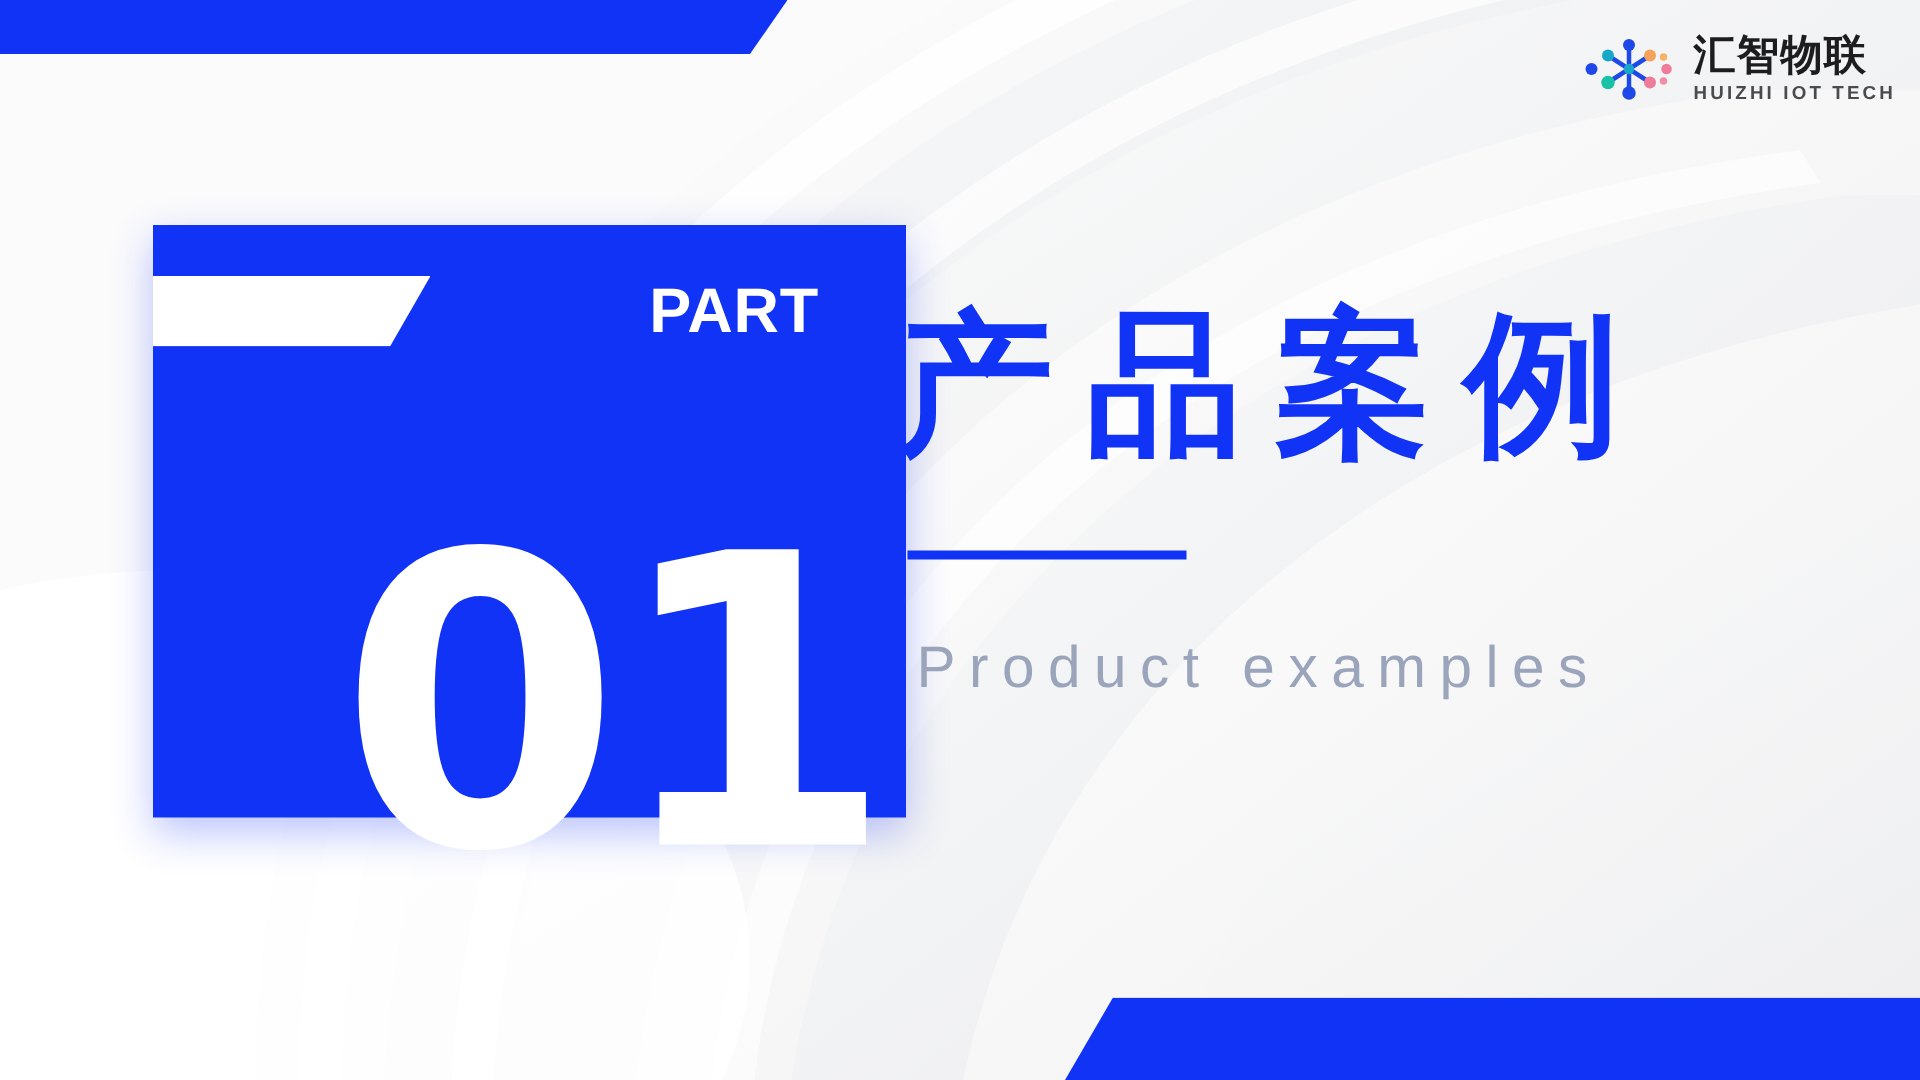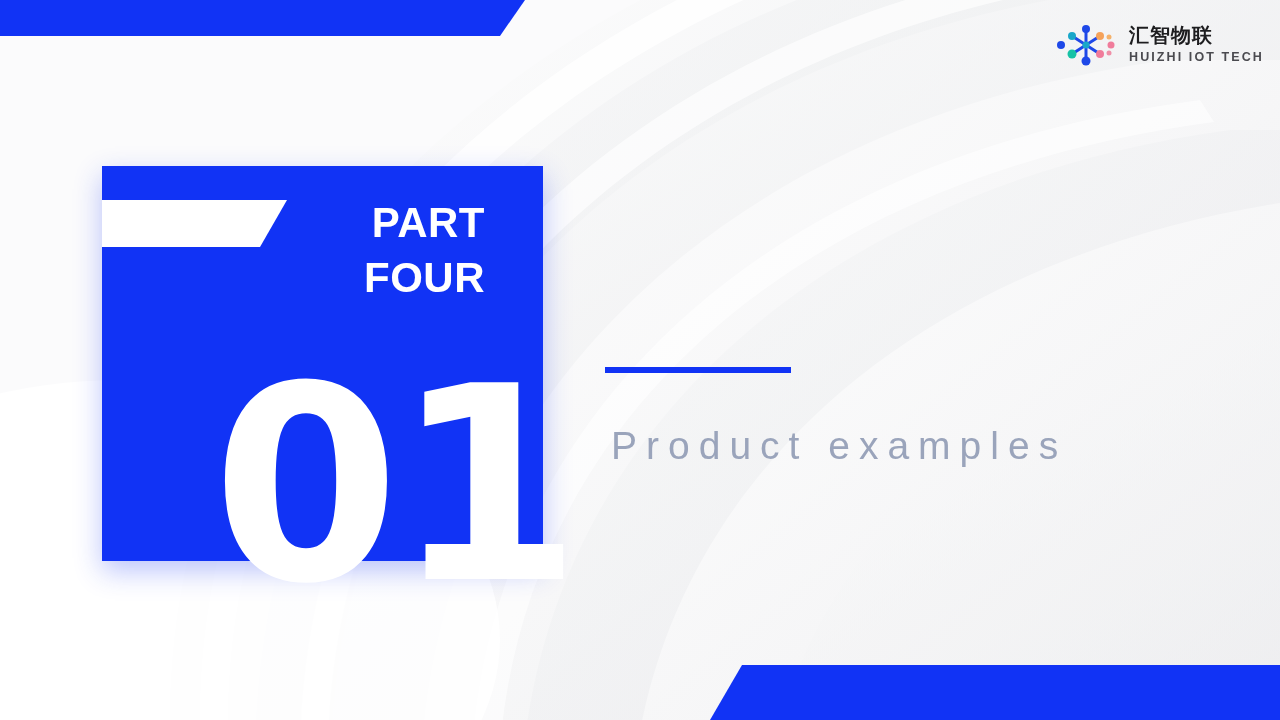--- a/index.html
+++ b/index.html
@@ -47,22 +47,22 @@
     width: 570px;
     height: 55px;
     background: var(--brand);
     clip-path: polygon(32px 0, 100% 0, 100% 100%, 0 100%);
   }
 
   
   .block {
     position: absolute;
     left: 102px;
-    top: 166px;
-    width: 441px;
+    top: 150px;
+    width: 502px;
     height: 395px;
     background: var(--brand);
     box-shadow: 0 10px 26px rgba(30, 60, 245, 0.30);
   }
   .block-white-bar {
     position: absolute;
     left: 0px;
     top: 34px;
     width: 185px;
     height: 47px;
@@ -136,23 +136,23 @@
     position: absolute;
     right: 16px;
     top: 24px;
     display: flex;
     align-items: center;
     gap: 8px;
   }
   .logo-mark { width: 66px; height: 42px; display: block; }
   .logo-words { display: flex; flex-direction: column; line-height: 1; }
   .logo-cn {
-    font-family: Liberation Mono, monospace;
-    font-weight: bold;
-    font-size: 20px;
+    font-family: Liberation Serif, serif;
+    font-weight: bold;
+    font-size: 28px;
     color: #1d1d1f;
     letter-spacing: 1px;
   }
   .logo-en {
     margin-top: 4px;
     font-size: 12.5px;
     font-weight: bold;
     color: #4a4a4f;
     letter-spacing: 2.1px;
   }
@@ -229,21 +229,21 @@
     <div class="logo-words">
       <div class="logo-cn">汇智物联</div>
       <div class="logo-en">HUIZHI IOT TECH</div>
     </div>
   </div>
 
   <div class="block">
     <div class="block-white-bar"></div>
     <div class="part-text">
       <span>PART</span>
-      <span>FOUR</span>
     </div>
     <div class="block-number">01</div>
   </div>
 
+  <div class="headline">产品案例</div>
   <div class="rule"></div>
   <div class="subhead">Product examples</div>
 
 </div>
 
 </body></html>

